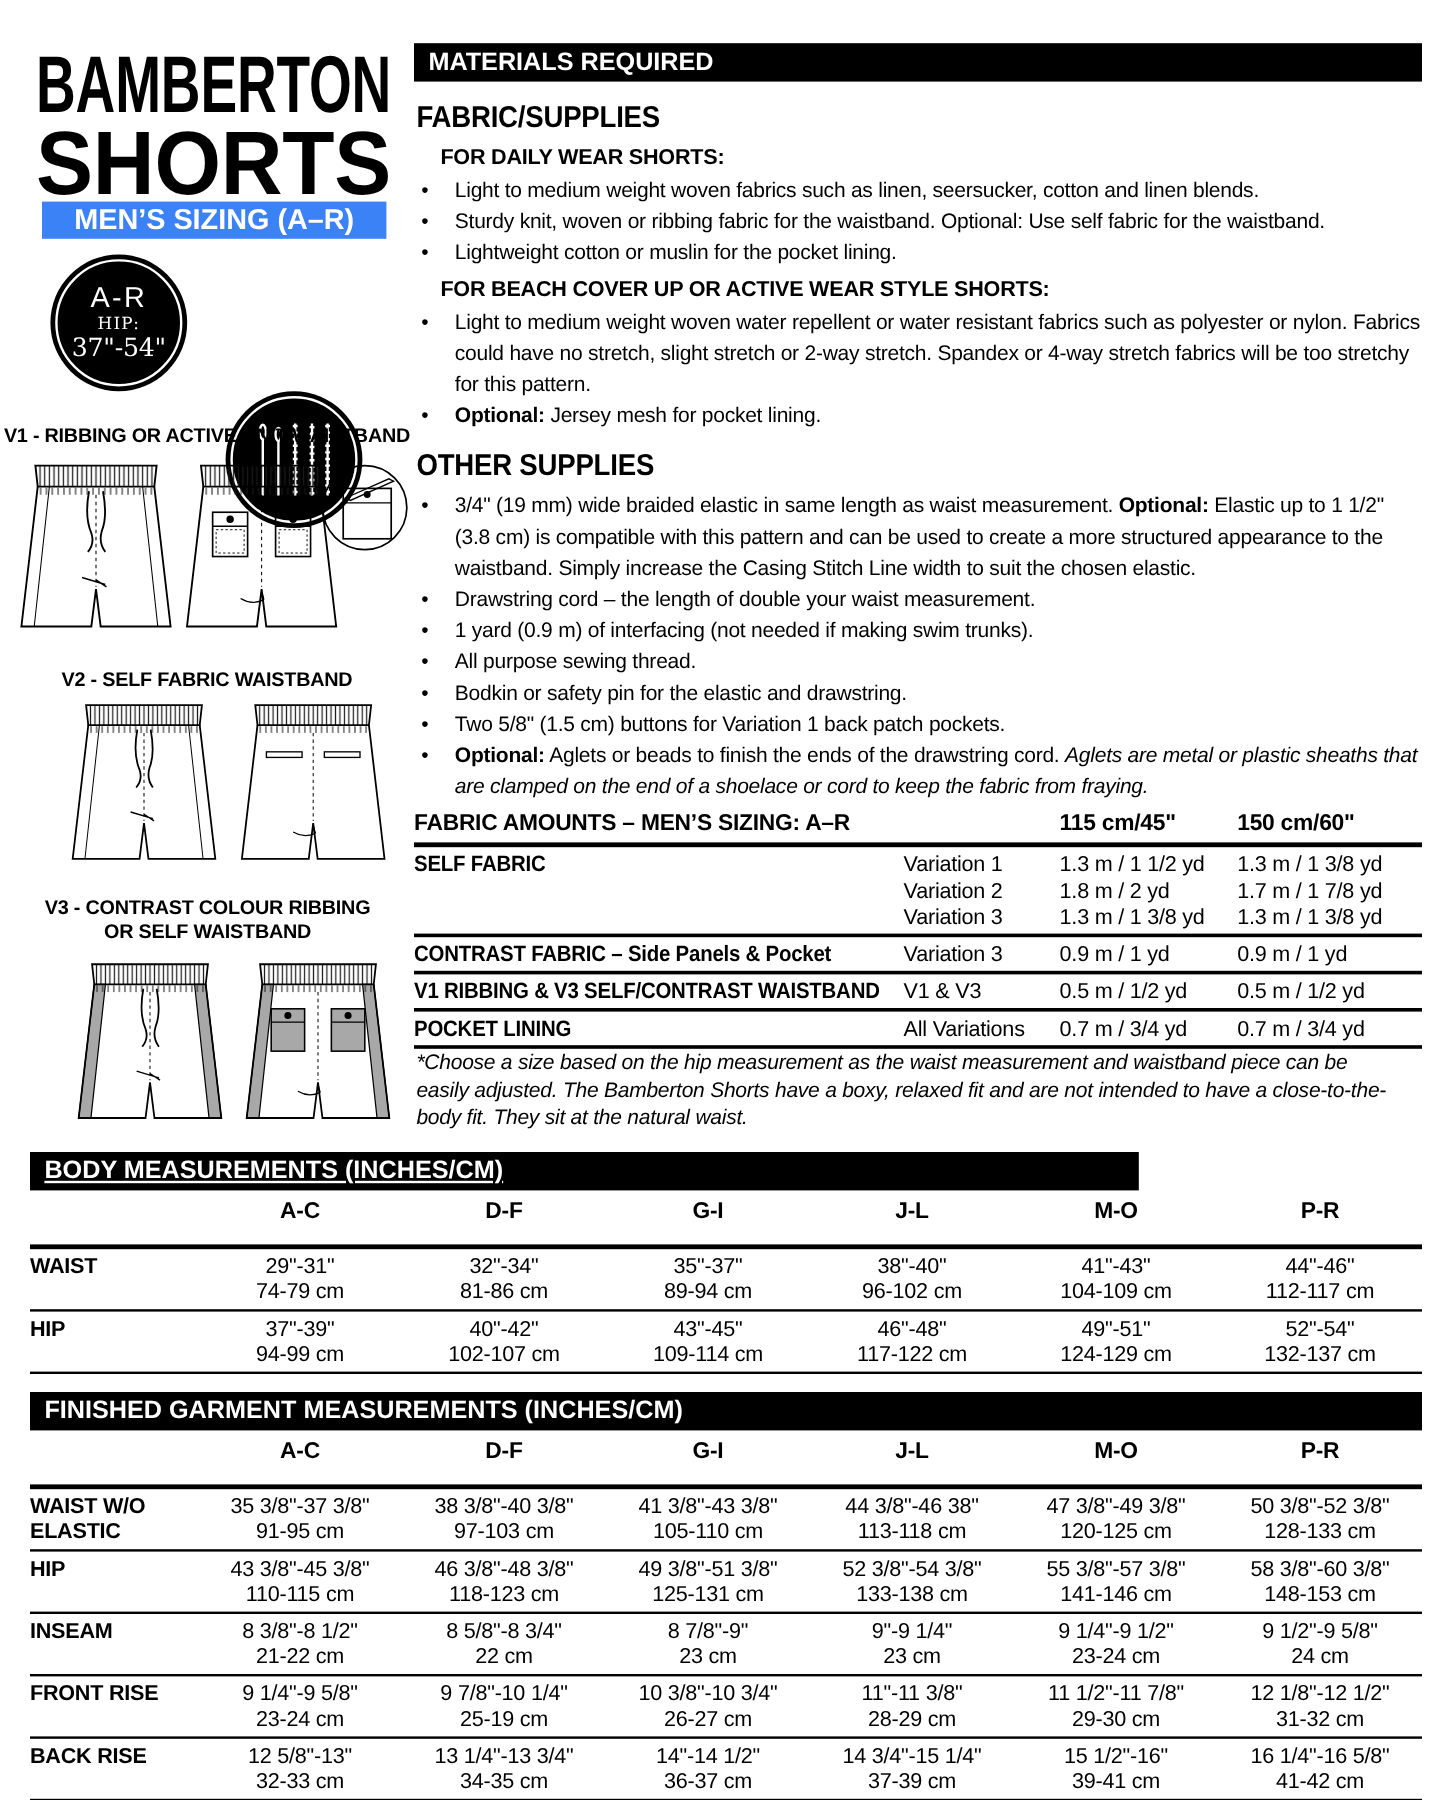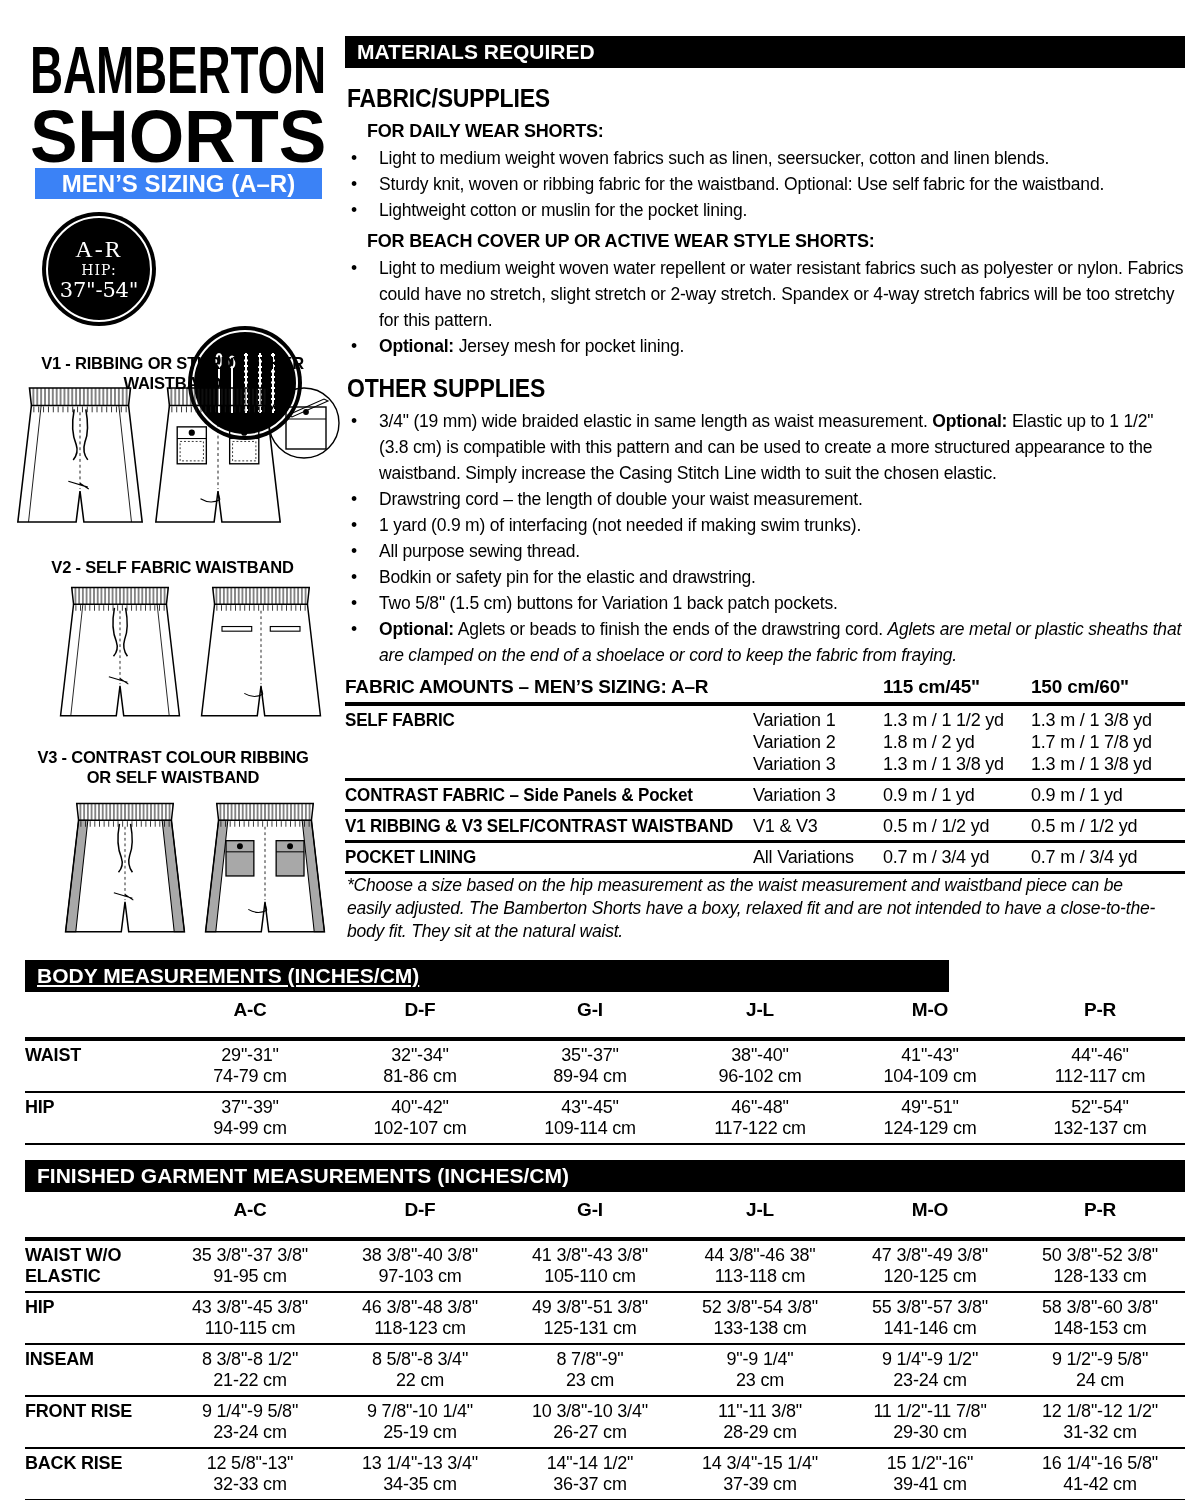--- a/index.html
+++ b/index.html
@@ -36,21 +36,21 @@
   .m-size{text-align:center;font-weight:bold;font-size:19px;}
   .m-row{border-bottom:2px solid #000;padding:4px 0;}
   .m-label{font-weight:bold;font-size:18px;line-height:21px;}
   .m-cell{text-align:center;font-size:18px;line-height:21px;}
   
   .sizing-bar{background:#3b82f6;color:#fff;display:flex;align-items:center;justify-content:center;
               font-weight:bold;font-size:24px;letter-spacing:0;}
   .badge{width:114px;height:114px;border-radius:50%;background:#000;position:relative;
          display:flex;flex-direction:column;align-items:center;justify-content:center;}
   .badge::after{content:"";position:absolute;inset:4px;border:2px solid #fff;border-radius:50%;}
-  .badge .l1{color:#fff;font-family:Liberation Serif, serif;font-size:24px;letter-spacing:2px;line-height:26px;}
+  .badge .l1{color:#fff;font-family:Liberation Sans, sans-serif;font-size:24px;letter-spacing:2px;line-height:26px;}
   .badge .l2{color:#fff;font-family:"DejaVu Serif",serif;font-size:14px;letter-spacing:1px;line-height:16px;}
   .badge .l3{color:#fff;font-family:"DejaVu Serif",serif;font-size:21px;line-height:24px;}
   .vlabel{width:345px;text-align:center;font-size:16.5px;font-weight:bold;line-height:20px;}
   svg{display:block;}
 </style>
 </head>
 <body>
 
 <div id="page">
 
@@ -92,21 +92,21 @@
         <path d="M41,10 V70"></path>
           <path d="M41,11 V69" stroke-dasharray="2,3.5" stroke-width="4"></path>
         <path d="M55,10 V70"></path>
           <path d="M55,12 V69" stroke-dasharray="2,3.5" stroke-width="4"></path>
         <path d="M68,10 V70"></path>
           <path d="M68,11 V69" stroke-dasharray="2,3.5" stroke-width="4"></path>
       </g>
     </svg>
   </div>
 
-  <div class="abs vlabel" style="left:0px;top:353px;">V1 - RIBBING OR STURDY OTHER WAISTBAND</div>
+  <div class="abs vlabel" style="left:0px;top:353px;">V1 - RIBBING OR ACTIVE KNIT WAISTBAND</div>
 
   <div class="abs" style="left:12px;top:378px;">
     <svg width="136" height="157" viewBox="0 0 140 157">
       <g stroke="#000" fill="none" stroke-width="1.6">
         <path d="M18,8 H122 L120,26 H20 Z" fill="url(#wbhatch)"></path>
         <rect x="21" y="26" width="98" height="7" fill="url(#wbfringe)" stroke="none"></rect>
         <path d="M20,26 L6,146 H66 L70,114 L74,146 H134 L120,26"></path>
         <path d="M30,26 L17,146 M110,26 L123,146" stroke-width="0.9"></path>
         <path d="M70,33 V112" stroke-dasharray="3,3" stroke-width="0.9"></path>
         <path d="M64,30 Q60,52 66,66 Q69,75 63,82 M76,30 Q80,52 75,64 Q72,74 78,82"></path>

